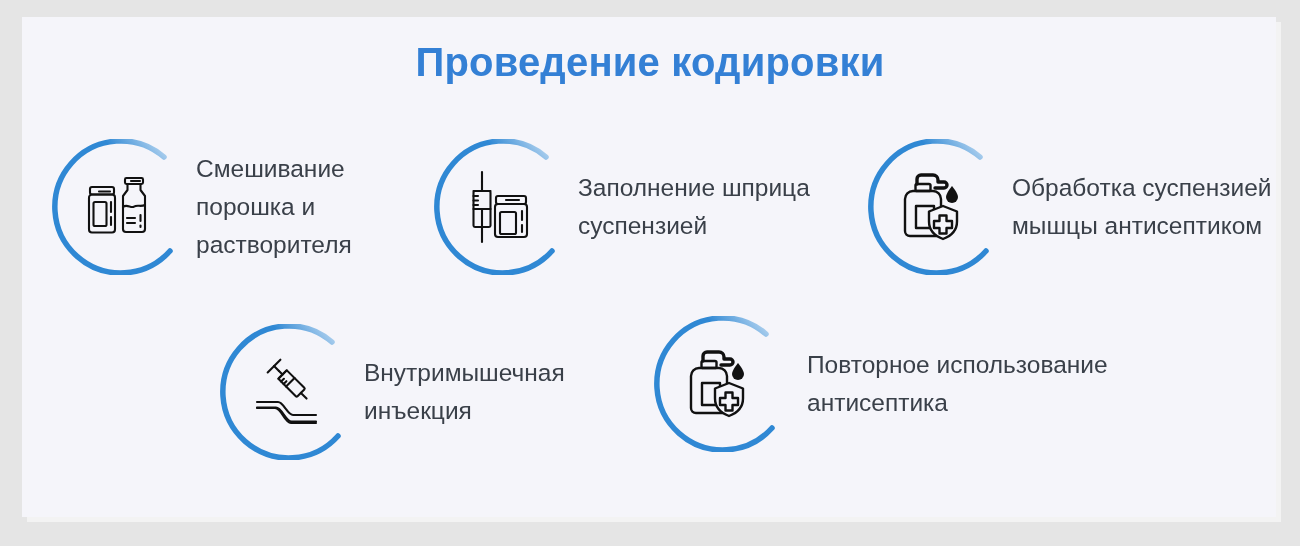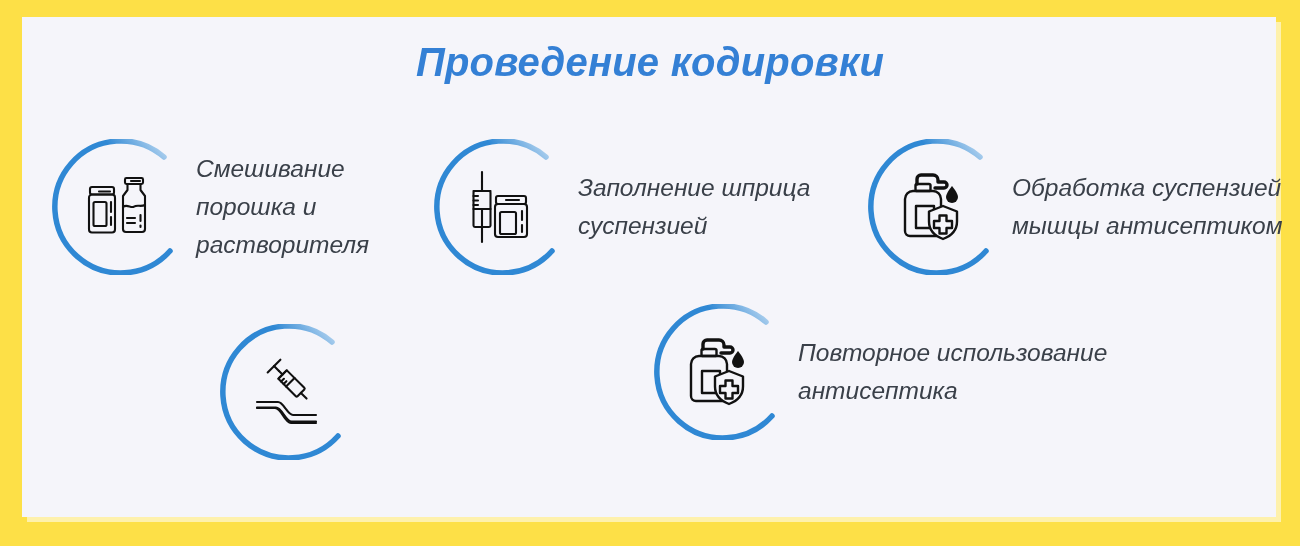--- a/index.html
+++ b/index.html
@@ -7,23 +7,22 @@
     background: #ffffff;
   }
   body {
     width: 1300px; height: 546px;
     overflow: hidden;
     font-family: "Liberation Sans", sans-serif;
   }
   .canvas {
     position: relative;
     width: 1300px; height: 546px;
-    background: #fde047;
+    background: #e5e5e5;
     overflow: hidden;
-    font-style: italic;
   }
   
   .panel {
     position: absolute;
     left: 22px; top: 17px;
     width: 1254px; height: 500px;
     background: #f5f5fa;
   }
   .panel-shadow {
     position: absolute;
@@ -75,21 +74,21 @@
     margin-left: 8px;
     white-space: pre-line;
   }
 
   
   #item-1 { left: 52px;  top: 139px; }
   #item-2 { left: 434px; top: 139px; }
   #item-3 { left: 868px; top: 139px; }
   
   #item-4 { left: 220px; top: 324px; }
-  #item-5 { left: 654px; top: 304px; }
+  #item-5 { left: 654px; top: 316px; gap: 9px; }
 </style>
 </head>
 <body>
 
 <div class="canvas">
   <div class="panel-shadow"></div>
   <div class="panel"></div>
 
   <div class="title">Проведение кодировки</div>
 
@@ -229,20 +228,22 @@
             <path d="M34 23.5 h4"></path>
             <path d="M40 42 v8"></path>
           </g>
 
           <path d="M6 47 h21 c3 0 5 3 7.5 6.5 c2.5 3.5 4.5 6.5 7.5 6.5 h23"></path>
           <path d="M6 54 h18 c3 0 5.5 3.5 8 7.5 c2.5 4 5 7.5 8 7.5 h25" transform="translate(0,-1)"></path>
           <path d="M6 52.5 h19 c3 0 5.2 3.2 7.8 7 c2.6 3.8 4.8 7 7.8 7 h24.4"></path>
         </svg>
       </div>
     </div>
+    <div class="label">Внутримышечная
+инъекция</div>
   </div>
 
   <div class="item" id="item-5">
     <div class="badge">
       <svg class="ring" viewBox="0 0 136 136">
         <defs>
           <linearGradient id="g5" x1="0" y1="1" x2="1" y2="0" gradientUnits="objectBoundingBox">
             <stop offset="0" stop-color="#2F88D4"></stop>
             <stop offset="0.72" stop-color="#2F88D4"></stop>
             <stop offset="1" stop-color="#cfe3f5"></stop>

